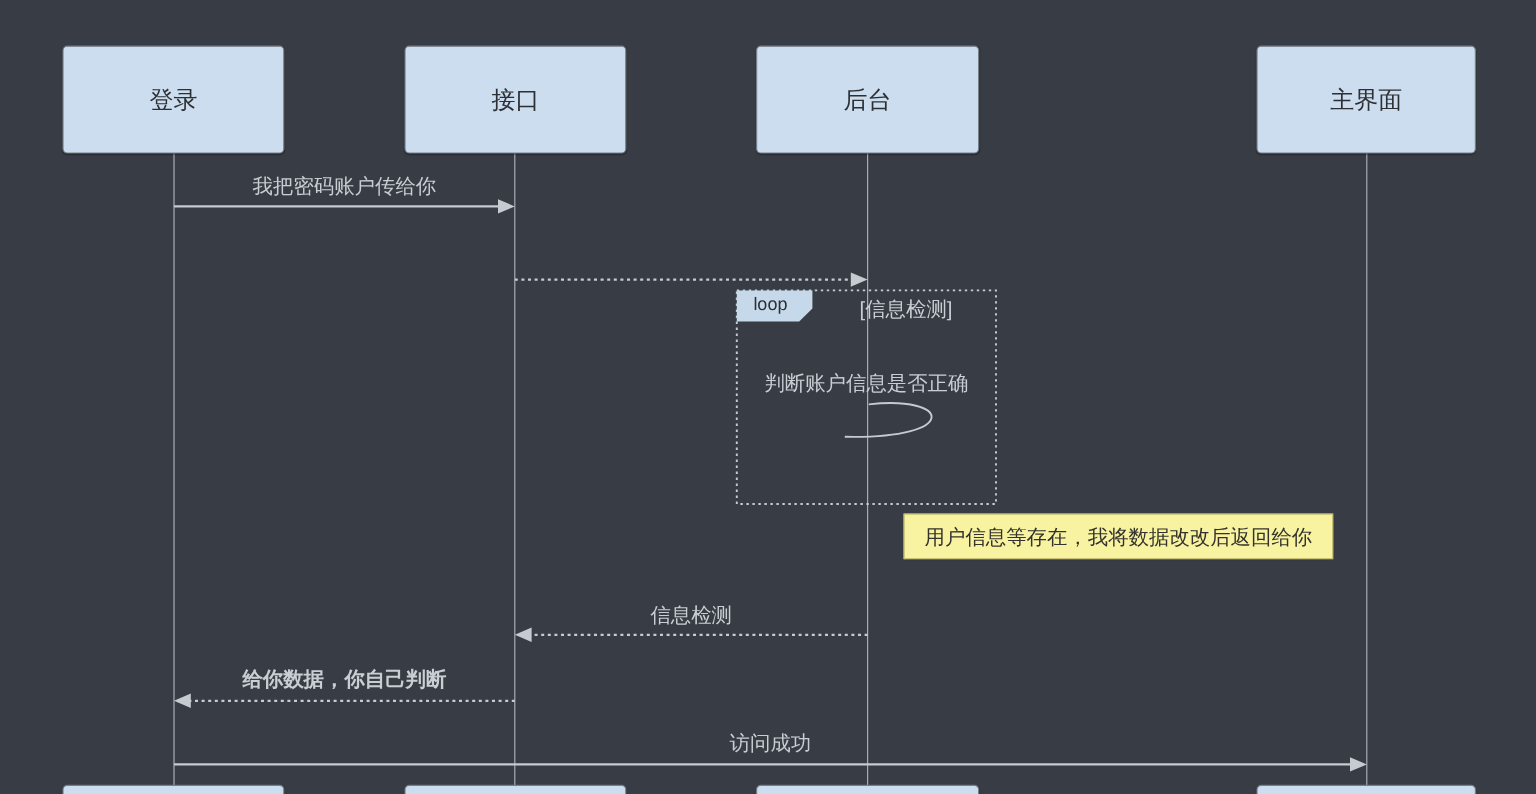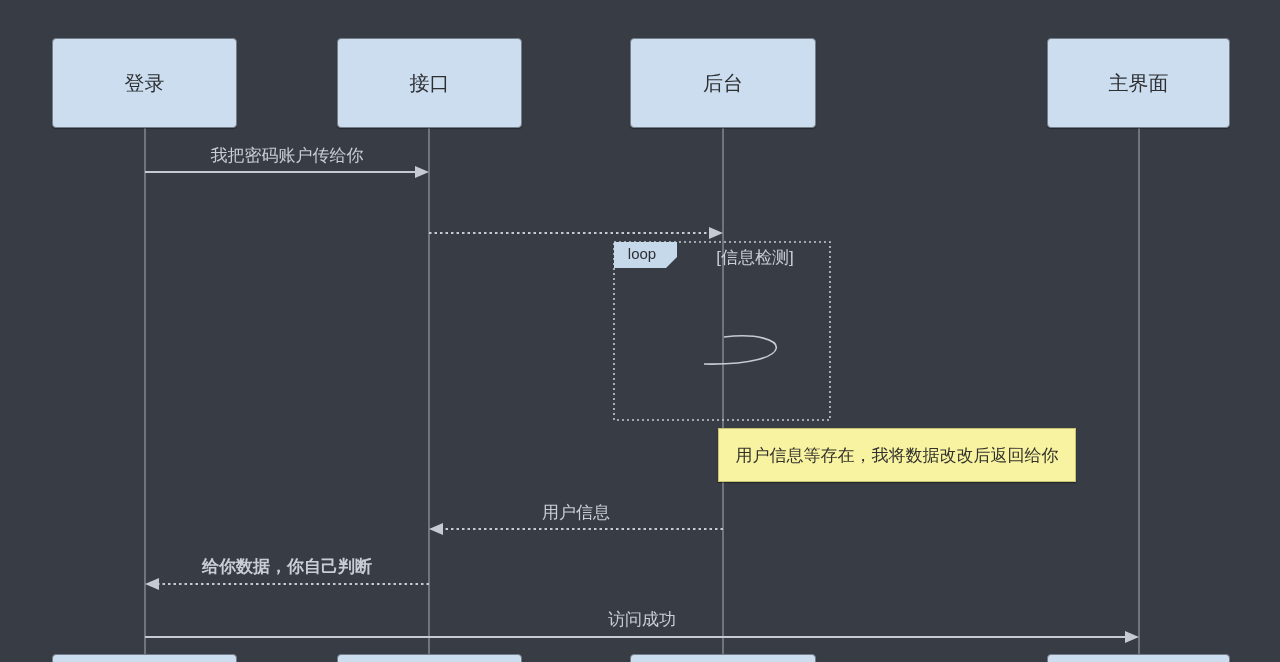--- a/index.html
+++ b/index.html
@@ -97,22 +97,23 @@
   <div class="actor" style="left:337px; top:38px; width:185px;">接口</div>
   <div class="actor" style="left:630px; top:38px; width:186px;">后台</div>
   <div class="actor" style="left:1047px; top:38px; width:183px;">主界面</div>
 
   <div class="actor" style="left:52px; top:654px; width:185px;">登录</div>
   <div class="actor" style="left:337px; top:654px; width:185px;">接口</div>
   <div class="actor" style="left:630px; top:654px; width:186px;">后台</div>
   <div class="actor" style="left:1047px; top:654px; width:183px;">主界面</div>
 
   <div class="msg" style="left:287px; top:144px;">我把密码账户传给你</div>
-  <div class="msg" style="left:576px; top:501px;">用户信息</div>
+  <div class="msg" style="left:722px; top:308px;">判断账户信息是否正确</div>
+  <div class="msg" style="left:576px; top:501px;">信息检测</div>
   <div class="msg" style="left:287px; top:555px;font-weight:bold;">给你数据，你自己判断</div>
   <div class="msg" style="left:642px; top:608px;">访问成功</div>
 
   <div class="loop-label" style="left:614px; top:245px; width:56px;">loop</div>
   <div class="cond" style="left:755px; top:246px;">[信息检测]</div>
 
-  <div class="note" style="left:718px; top:428px; width:358px; height:54px;text-align:right;">用户信息等存在，我将数据改改后返回给你</div>
+  <div class="note" style="left:753px; top:428px; width:358px; height:38px;text-align:right;">用户信息等存在，我将数据改改后返回给你</div>
 
 </div>
 
 </body></html>

